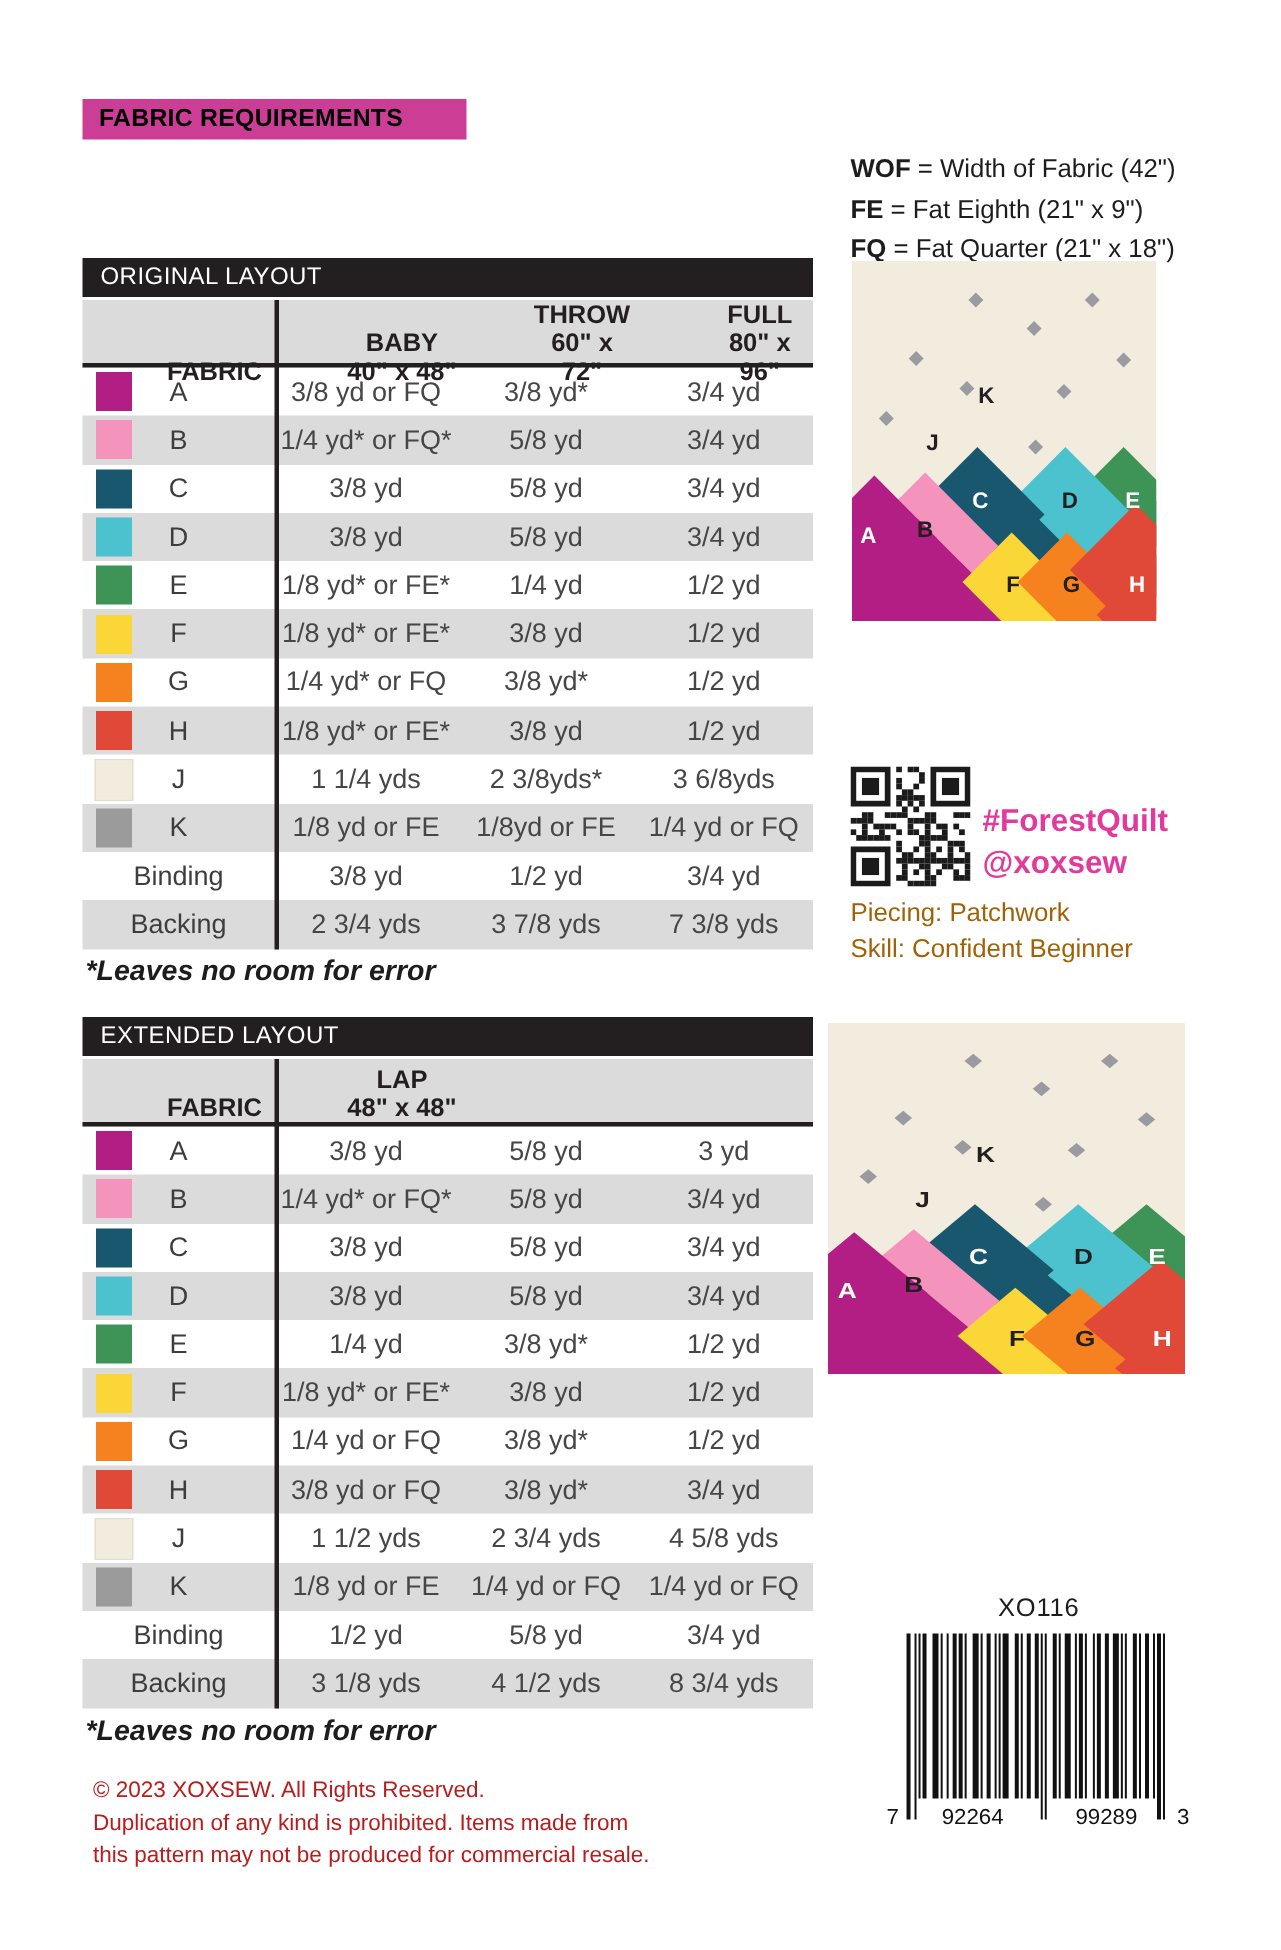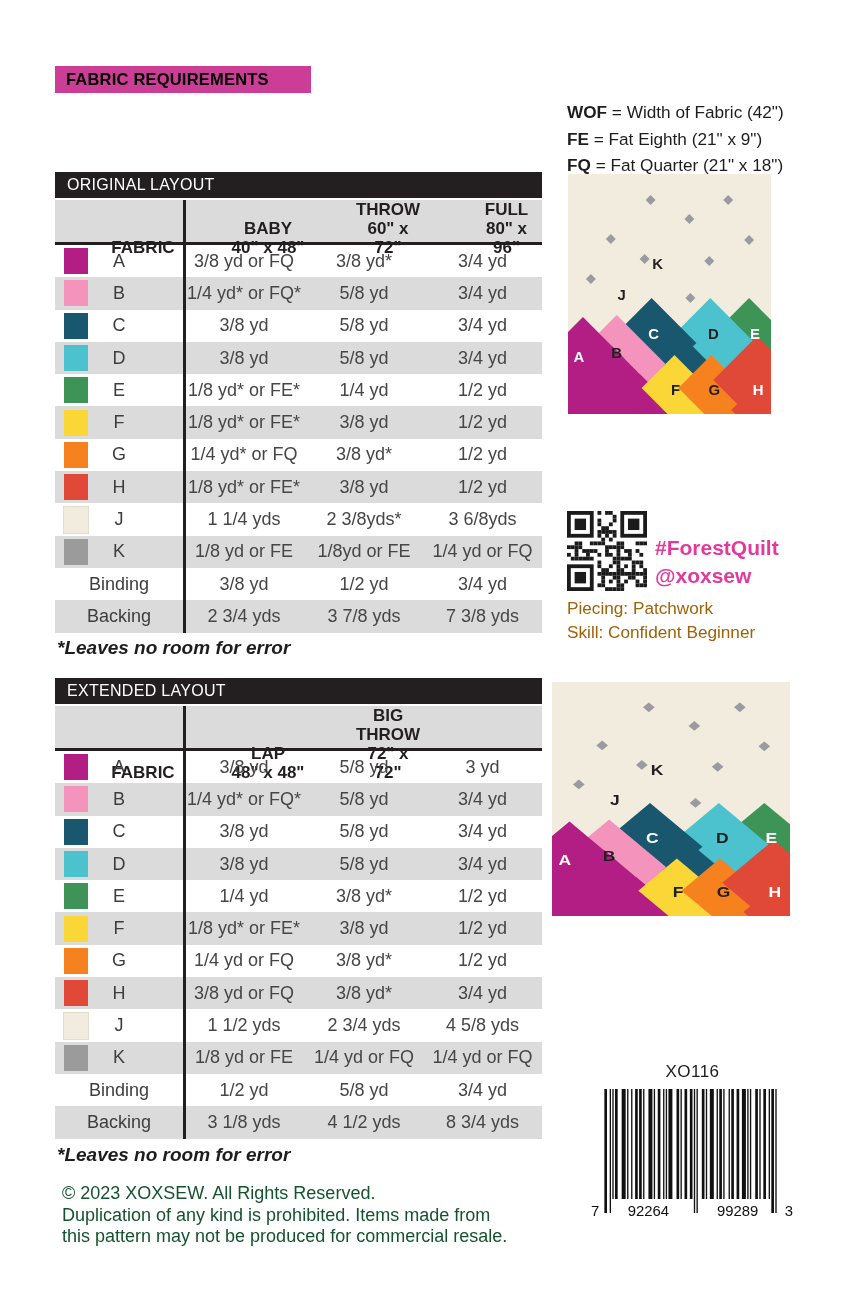--- a/index.html
+++ b/index.html
@@ -30,21 +30,21 @@
   .swatch{position:absolute;left:9px;top:50%;transform:translateY(-50%);
     width:24px;height:26px;}
   .tval{display:flex;align-items:center;justify-content:center;font-size:18px;color:#464646;}
   .vline{position:absolute;left:128px;top:28px;bottom:0;width:3px;background:#231F20;}
 
   .footnote{font-weight:bold;font-style:italic;font-size:19px;color:#1d1d1d;}
 
   .social{left:655px;top:534px;font-size:21px;line-height:28px;font-weight:bold;color:#E23A9C;}
   .meta{left:567px;top:597px;font-size:17.2px;line-height:23.5px;color:#a16207;}
 
-  .footer{left:62px;top:1183px;font-size:18px;line-height:21.5px;color:#14532d;}
+  .footer{left:62px;top:1183px;font-size:15px;line-height:21.5px;color:#b91c1c;}
 
   .quilt-box{overflow:hidden;}
   .quilt-box svg{display:block;width:100%;height:100%;}
 
   .sku-wrap{left:590px;top:1062px;width:205px;text-align:center;}
   .sku{font-size:17px;color:#1d1d1d;letter-spacing:.5px;}
   .barcode{margin-top:5px;width:205px;height:132px;}
   svg text{font-family:"Liberation Sans",sans-serif;}
 </style>
 </head>
@@ -200,24 +200,20 @@
     <div class="ttl" style="background: rgb(35, 31, 32);">
         <span>EXTENDED LAYOUT</span>
       </div>
     <div class="thead">
       <div class="thc">
           <span>FABRIC</span>
         </div>
       <div class="thc">
           <span>LAP</span>
           <span>48" x 48"</span>
-        </div>
-      <div class="thc">
-          <span>BIG THROW</span>
-          <span>72" x 72"</span>
         </div>
     </div>
     <div class="tbody">
         <div class="trow">
           <div class="tlabel">
             <span class="swatch" style="background: rgb(178, 30, 131);"></span>
             <span>A</span>
           </div>
           <div class="tval">3/8 yd</div>
           <div class="tval">5/8 yd</div>

